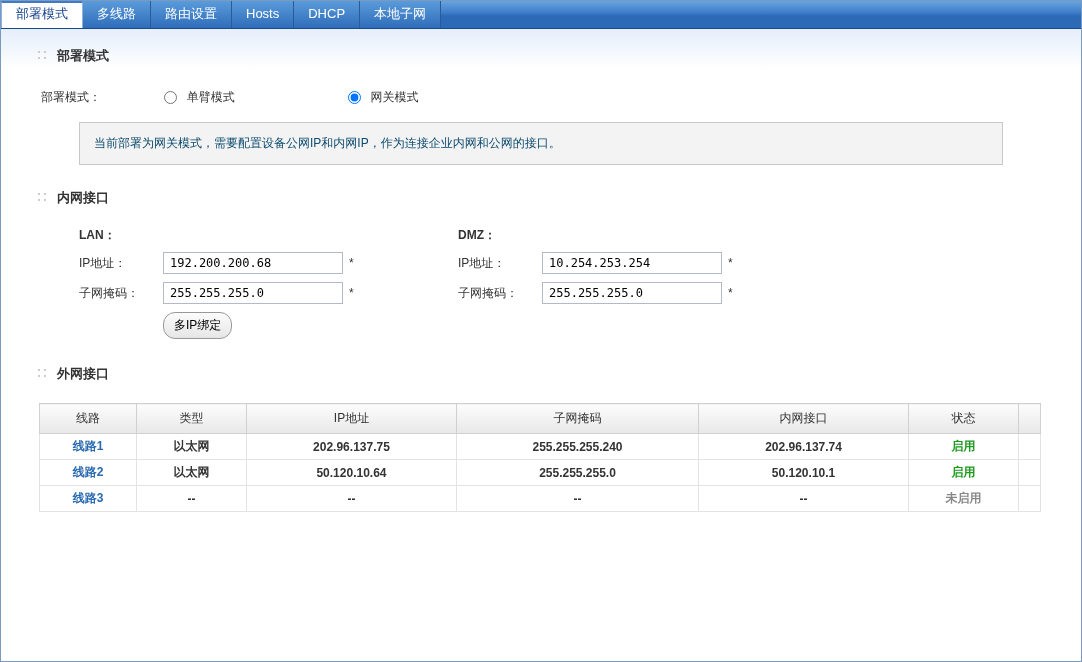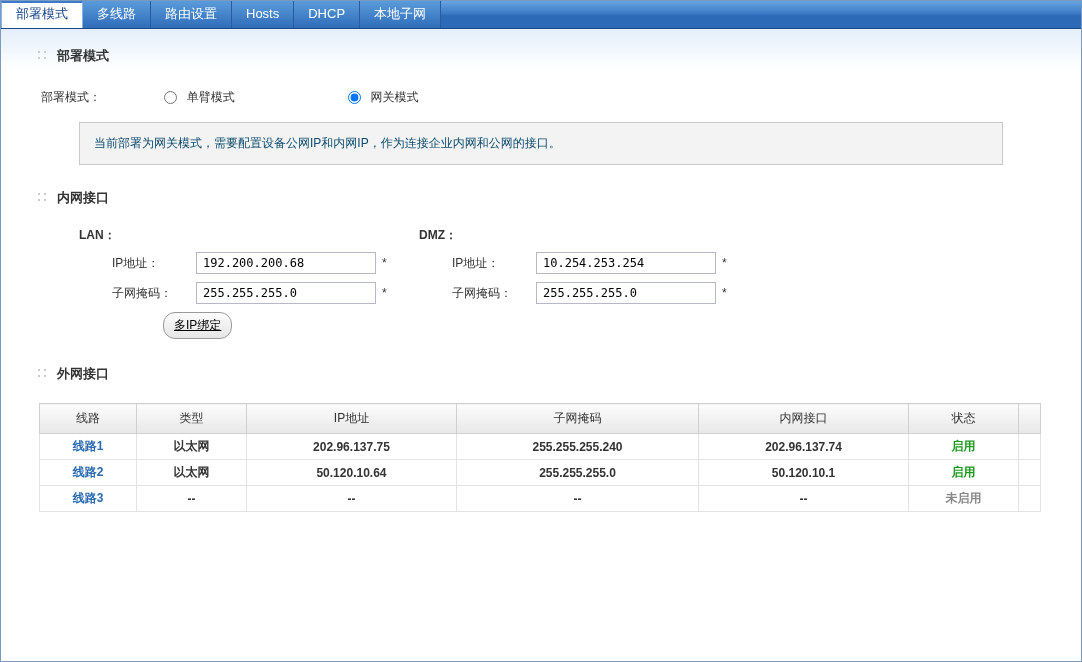--- a/index.html
+++ b/index.html
@@ -75,56 +75,55 @@
 .info-box {
   margin: 0 78px 6px 78px;
   border: 1px solid #c9c9c9;
   background: #f3f3f3;
   padding: 12px 14px;
   color: #0c4a6e;
 }
 .iface-wrap {
   display: flex;
   padding: 8px 16px 0 78px;
+  gap: 39px;
 }
 .iface-col {
   width: 340px;
 }
 .iface-hdr {
   font-weight: bold;
   font-size: 12px;
   margin-bottom: 8px;
 }
 .field-row {
   margin-bottom: 8px;
   display: flex;
   align-items: center;
 }
 .field-label {
   width: 84px;
   flex-shrink: 0;
-  margin-left: 33px;
 }
 .field-input {
   width: 180px;
   height: 22px;
   border: 1px solid #b5b8c8;
   padding: 2px 6px;
   font-family: monospace;
   font-size: 12px;
 }
 .req { margin-left: 6px; color: #333; }
 .btn {
   border: 1px solid #999;
   background: linear-gradient(#fcfcfc, #e6e6e6);
   padding: 4px 10px;
   font-size: 12px;
   cursor: pointer;
   border-radius: 12px;
-  text-decoration: underline;
 }
 .btn-row { margin-left: 84px; }
 .wan-table {
   width: 1002px;
   margin: 8px 0 0 38px;
   border-collapse: collapse;
   padding-left: 12px;
 }
 .wan-table th {
   background: linear-gradient(#fcfcfc, #e8e8e8);

